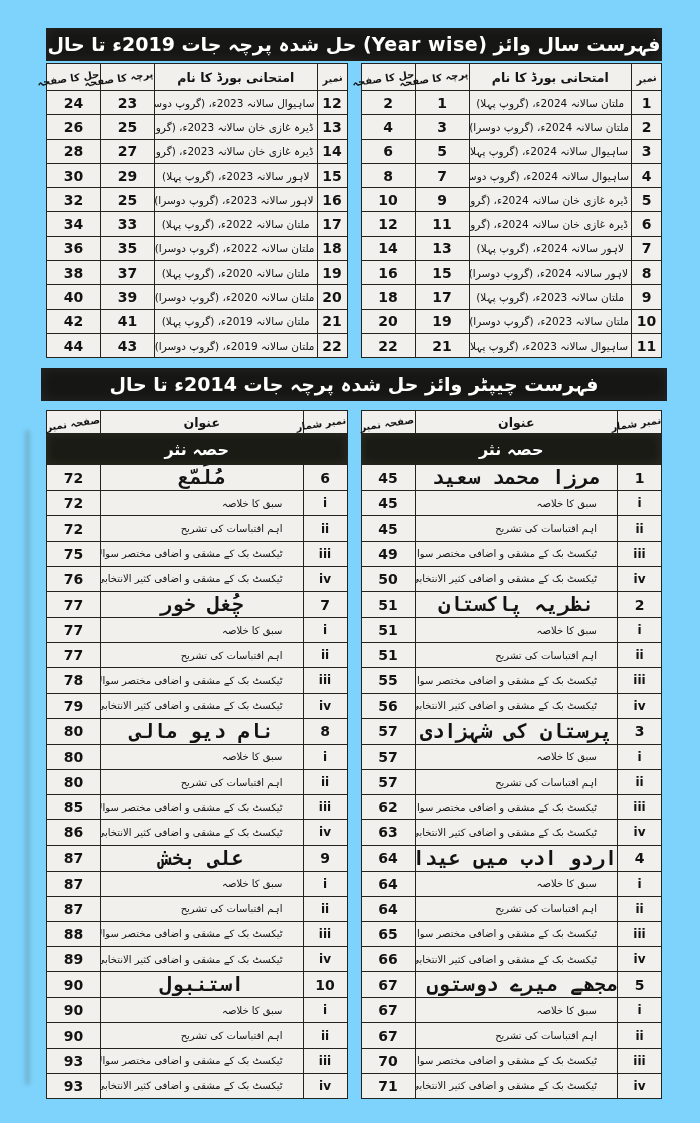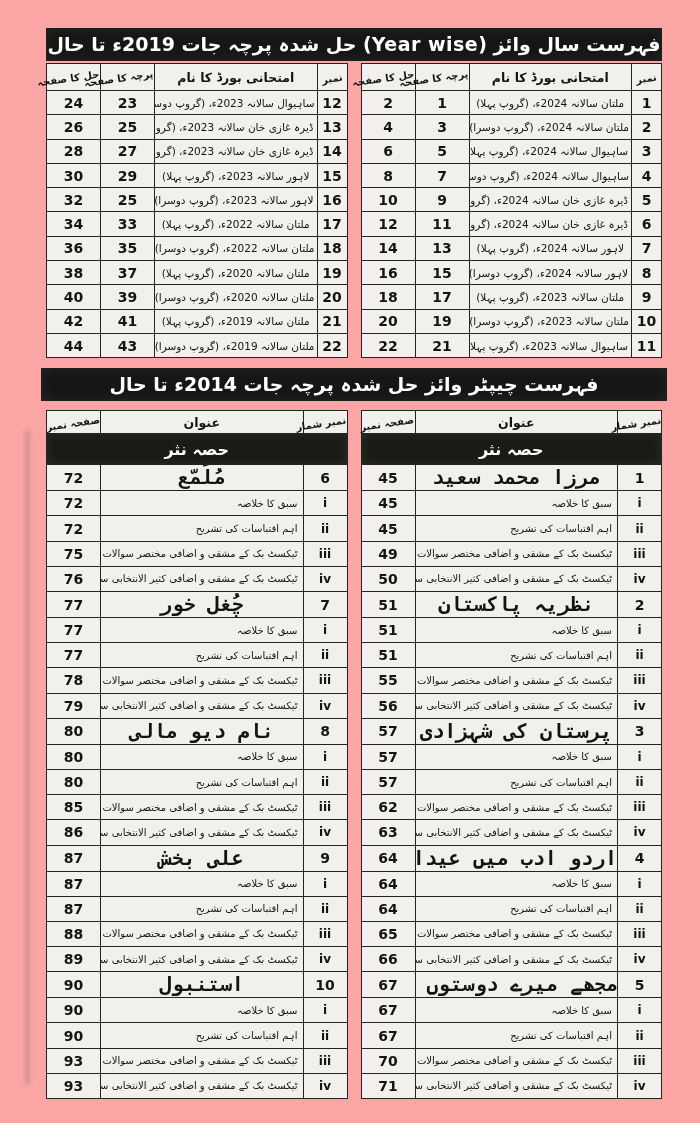--- a/index.html
+++ b/index.html
@@ -4,21 +4,21 @@
 <style>
   * { box-sizing: border-box; }
   html,body { margin:0; padding:0; }
   body {
     width:700px; height:1123px;
     font-family:"DejaVu Sans","Liberation Sans",sans-serif;
     background:#f3f2ee;
   }
   .page {
     position:relative; width:700px; height:1123px;
-    background:#fca5a5; overflow:hidden;
+    background:#7dd3fc; overflow:hidden;
   }
   .scan-streak {
     position:absolute; left:25px; top:430px; width:5px; height:655px;
     background:rgba(70,68,60,.22); filter:blur(2px); border-radius:3px;
   }
   .content {
     position:absolute; top:28px; left:46px; width:616px; direction:rtl;
   }
   .band {
     background:#161614; color:#ffffff; text-align:center;
@@ -49,21 +49,21 @@
     font-size:10.5px; padding:0 3px; white-space:nowrap; overflow:hidden;
   }
   td.num, td.pnum { font-size:14px; font-weight:bold; }
   td.banner {
     background:#1a1b15; color:#ffffff; font-weight:bold; font-size:16px;
     height:31px; letter-spacing:2px;
     box-shadow:inset 0 0 10px rgba(180,200,150,.12);
   }
   td.chtitle { font-weight:bold; font-size:20px; white-space:nowrap; overflow:hidden;font-family:Liberation Mono, monospace; }
   td.sublabel {
-    font-size:10px; text-align:right; padding:0 5px;
+    font-size:10px; text-align:right; padding:0 20px;
     white-space:nowrap; overflow:hidden;
   }
   td.roman { font-size:12px; font-weight:bold; }
 </style>
 </head>
 <body>
 
 <div class="page">
   <div class="scan-streak"></div>
   <div class="content">

